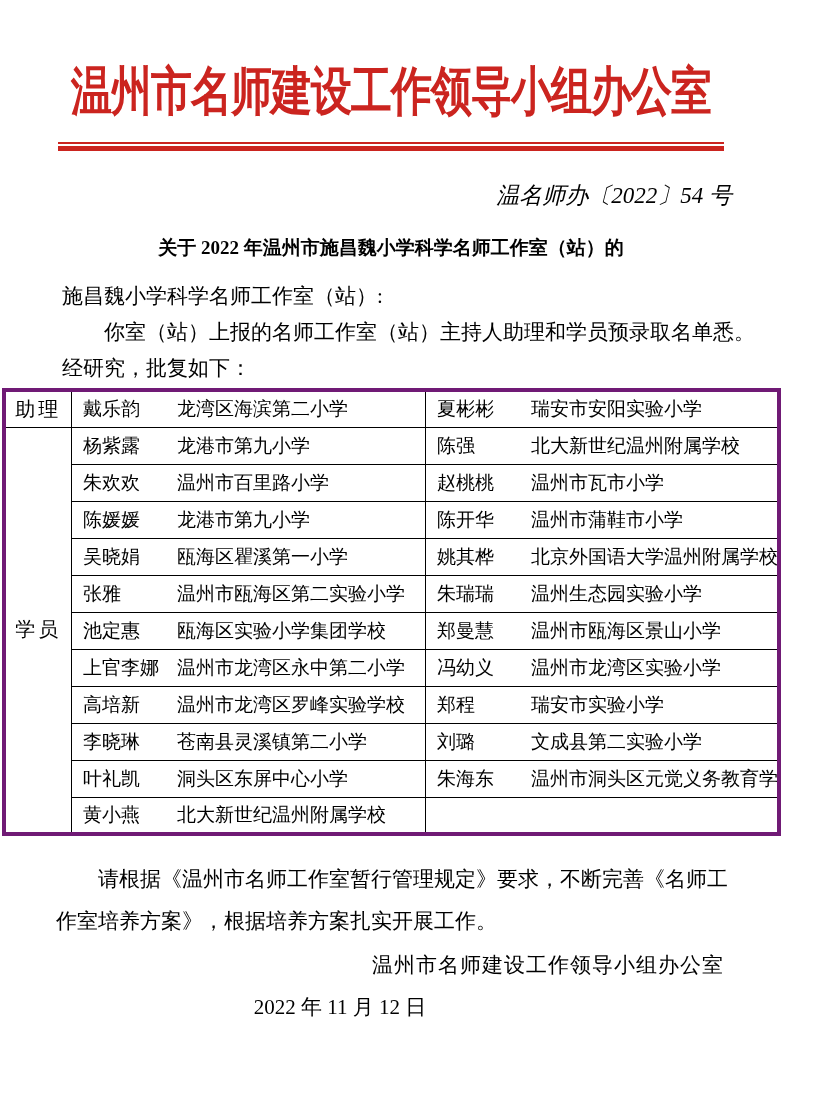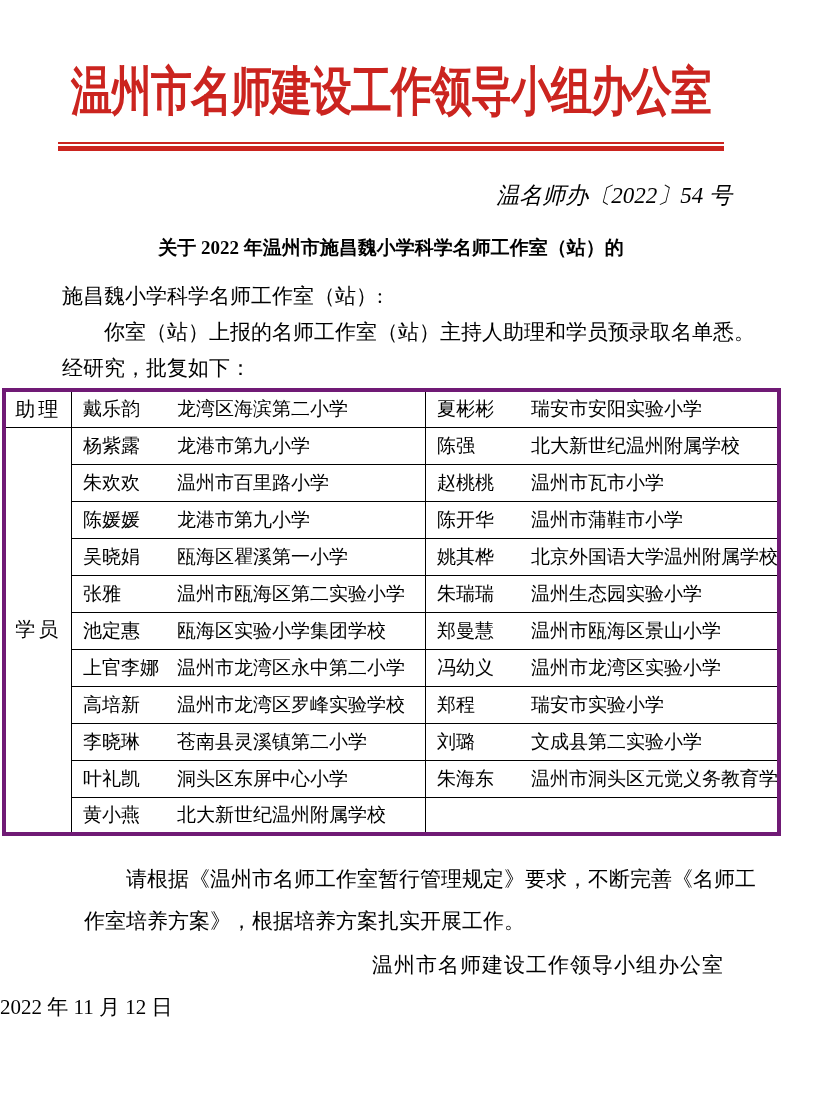--- a/index.html
+++ b/index.html
@@ -46,26 +46,26 @@
     border:4px solid #701a75;
     font-size:19px;
   }
   table.roster td { border:1px solid #000; height:37px; vertical-align:middle; }
   td.role-cell { text-align:center; font-size:20px; letter-spacing:3px; }
   td.member-cell { padding-left:11px; white-space:nowrap; overflow:hidden; }
   .m-name { display:inline-block; width:94px; }
   .m-school { display:inline-block; }
 
   
-  .closing { margin:22px 58px 0 84px; font-size:21px; }
+  .closing { margin:22px 58px 0 56px; font-size:21px; }
   .closing p { line-height:42px; white-space:nowrap; }
 
   
   .sign-org  { margin-top:8px;  text-align:right; padding-right:58px;  font-size:21px; line-height:30px; letter-spacing:1px; }
-  .sign-date { margin-top:12px; text-align:left; padding-right:102px; font-size:21px; line-height:30px; }
+  .sign-date { margin-top:12px; text-align:center; padding-right:102px; font-size:21px; line-height:30px; }
 </style>
 </head>
 <body>
 
 <div class="page">
 
   <div class="letterhead">
     <div class="org-name">温州市名师建设工作领导小组办公室</div>
     <div class="red-rule">
       <div class="rule-thin"></div>

